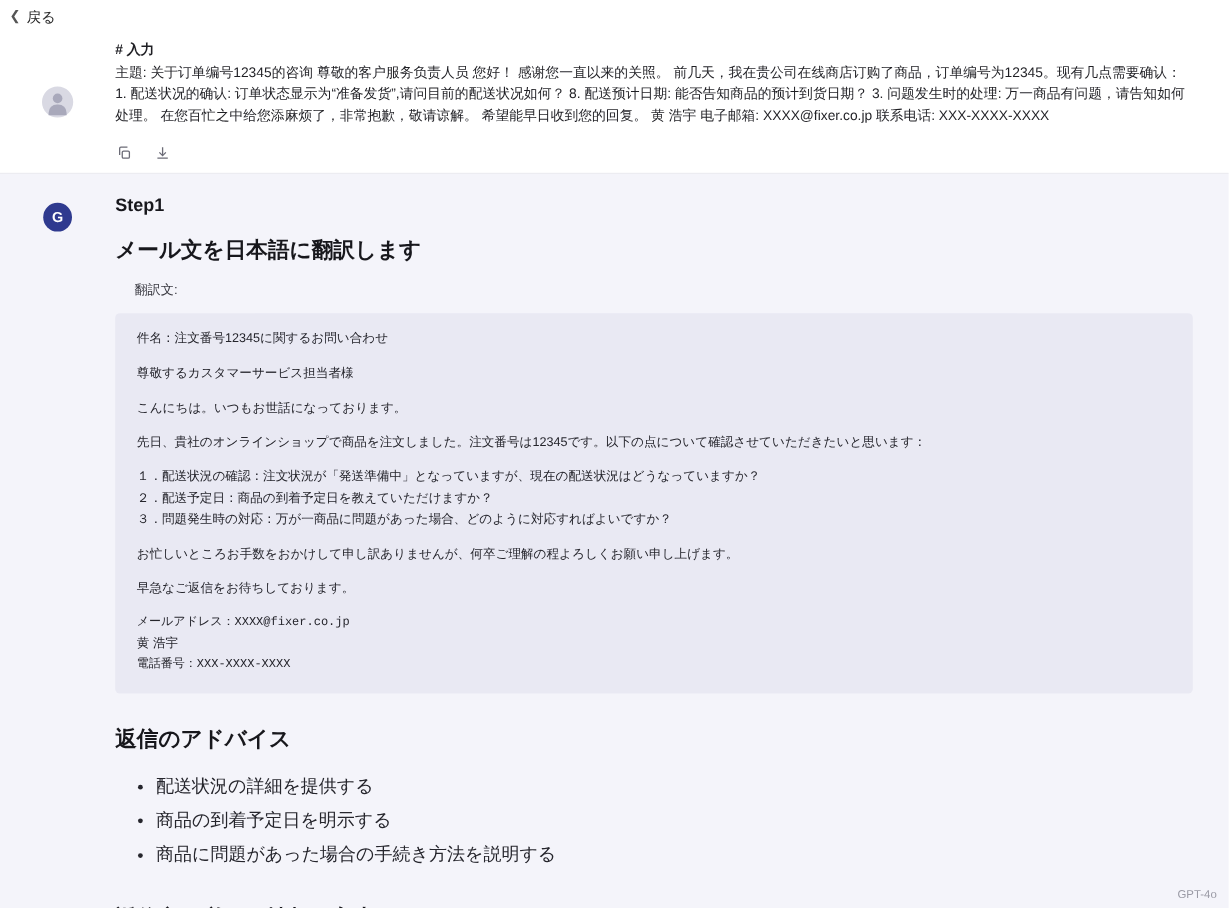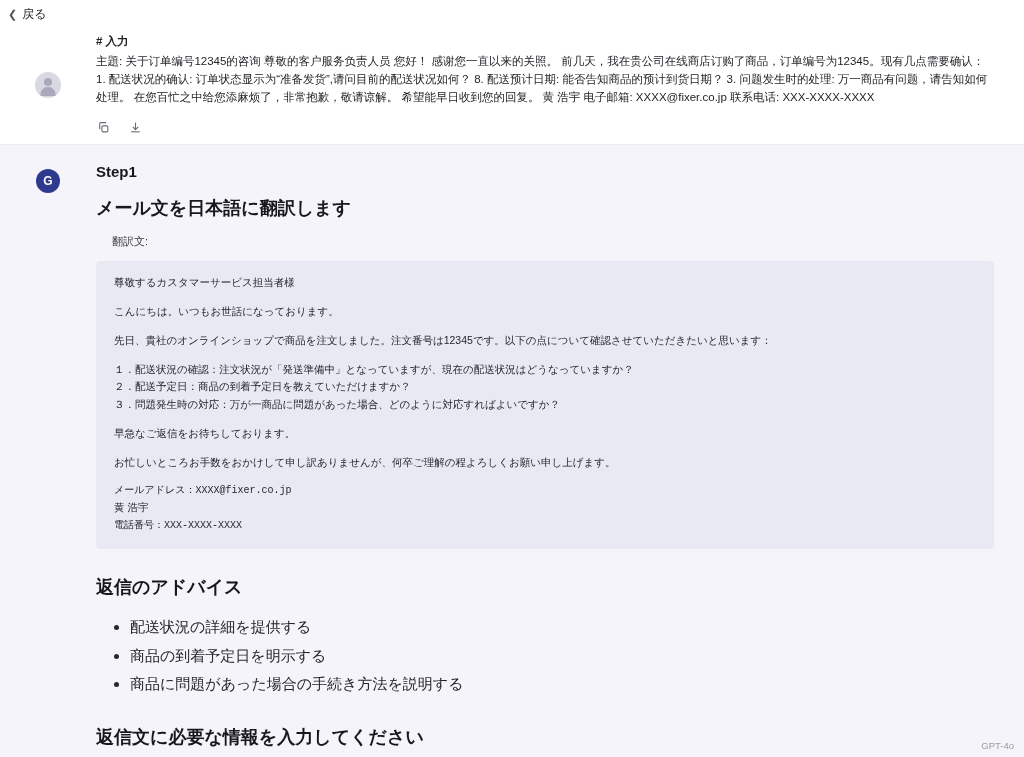--- a/index.html
+++ b/index.html
@@ -166,28 +166,29 @@
       <div class="avatar-bot">G</div>
     </div>
     <div class="assistant-content">
 
       <h2 class="step-title">Step1</h2>
 
       <h3 class="sec-title">メール文を日本語に翻訳します</h3>
       <p class="lead">翻訳文:</p>
 
       <div class="mailbox">
+        <p>件名：注文番号12345に関するお問い合わせ</p>
         <p>尊敬するカスタマーサービス担当者様</p>
         <p>こんにちは。いつもお世話になっております。</p>
         <p>先日、貴社のオンラインショップで商品を注文しました。注文番号は12345です。以下の点について確認させていただきたいと思います：</p>
         <p class="tight">１．配送状況の確認：注文状況が「発送準備中」となっていますが、現在の配送状況はどうなっていますか？</p>
         <p class="tight">２．配送予定日：商品の到着予定日を教えていただけますか？</p>
         <p>３．問題発生時の対応：万が一商品に問題があった場合、どのように対応すればよいですか？</p>
+        <p>お忙しいところお手数をおかけして申し訳ありませんが、何卒ご理解の程よろしくお願い申し上げます。</p>
         <p>早急なご返信をお待ちしております。</p>
-        <p>お忙しいところお手数をおかけして申し訳ありませんが、何卒ご理解の程よろしくお願い申し上げます。</p>
         <p class="tight mono">メールアドレス：XXXX@fixer.co.jp</p>
         <p class="tight">黄 浩宇</p>
         <p class="mono">電話番号：XXX-XXXX-XXXX</p>
       </div>
 
       <h3 class="sec-title">返信のアドバイス</h3>
       <ul class="bullets">
         <li>配送状況の詳細を提供する</li>
         <li>商品の到着予定日を明示する</li>
         <li>商品に問題があった場合の手続き方法を説明する</li>

